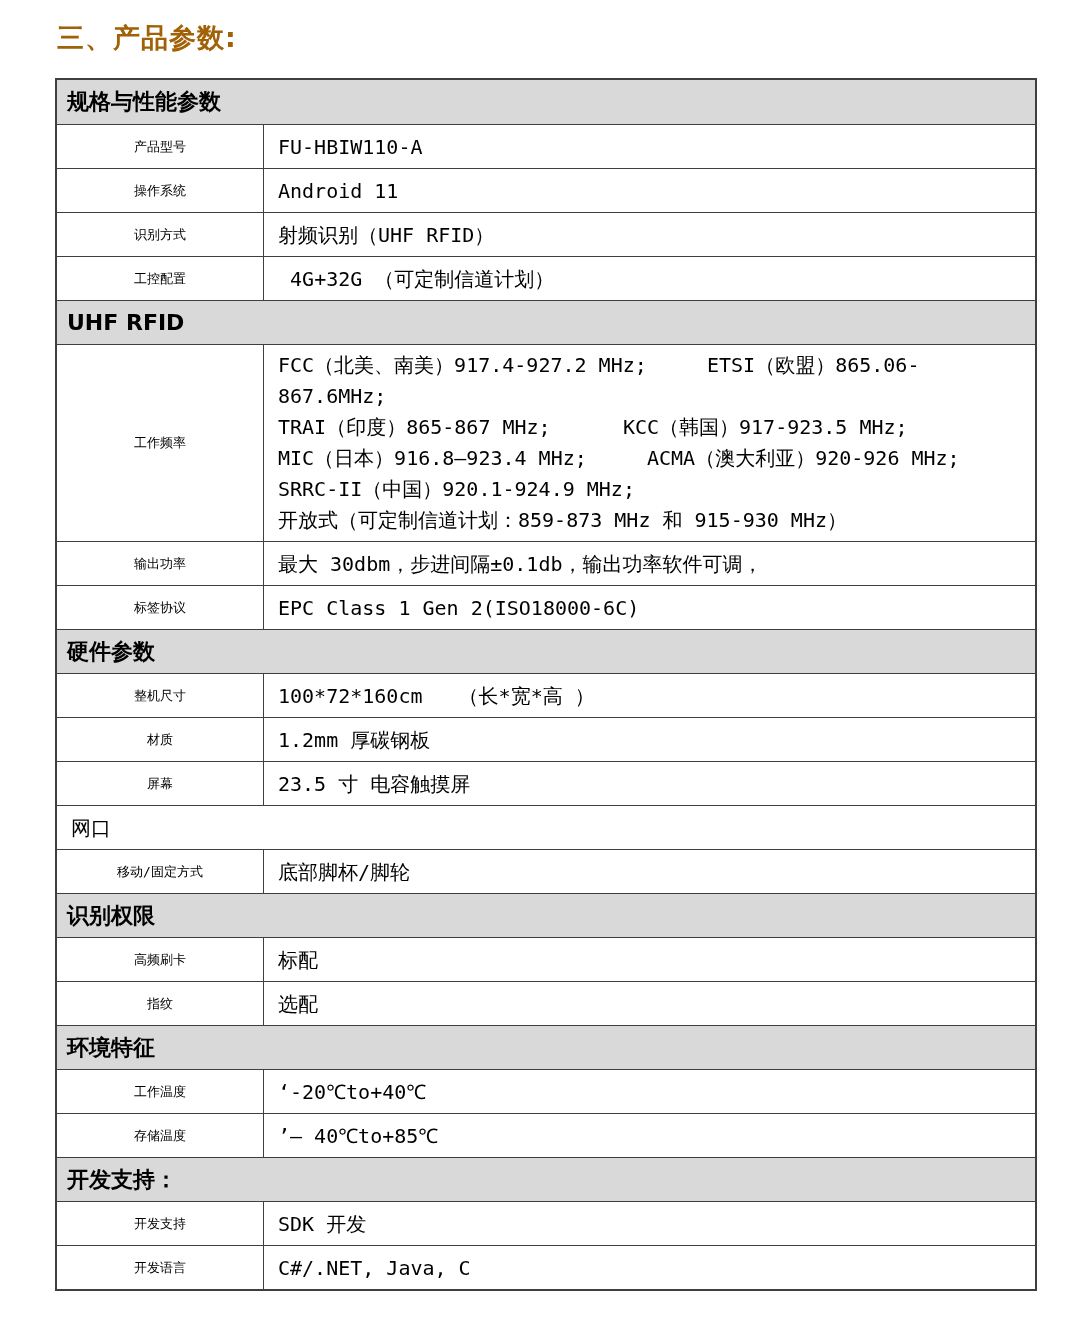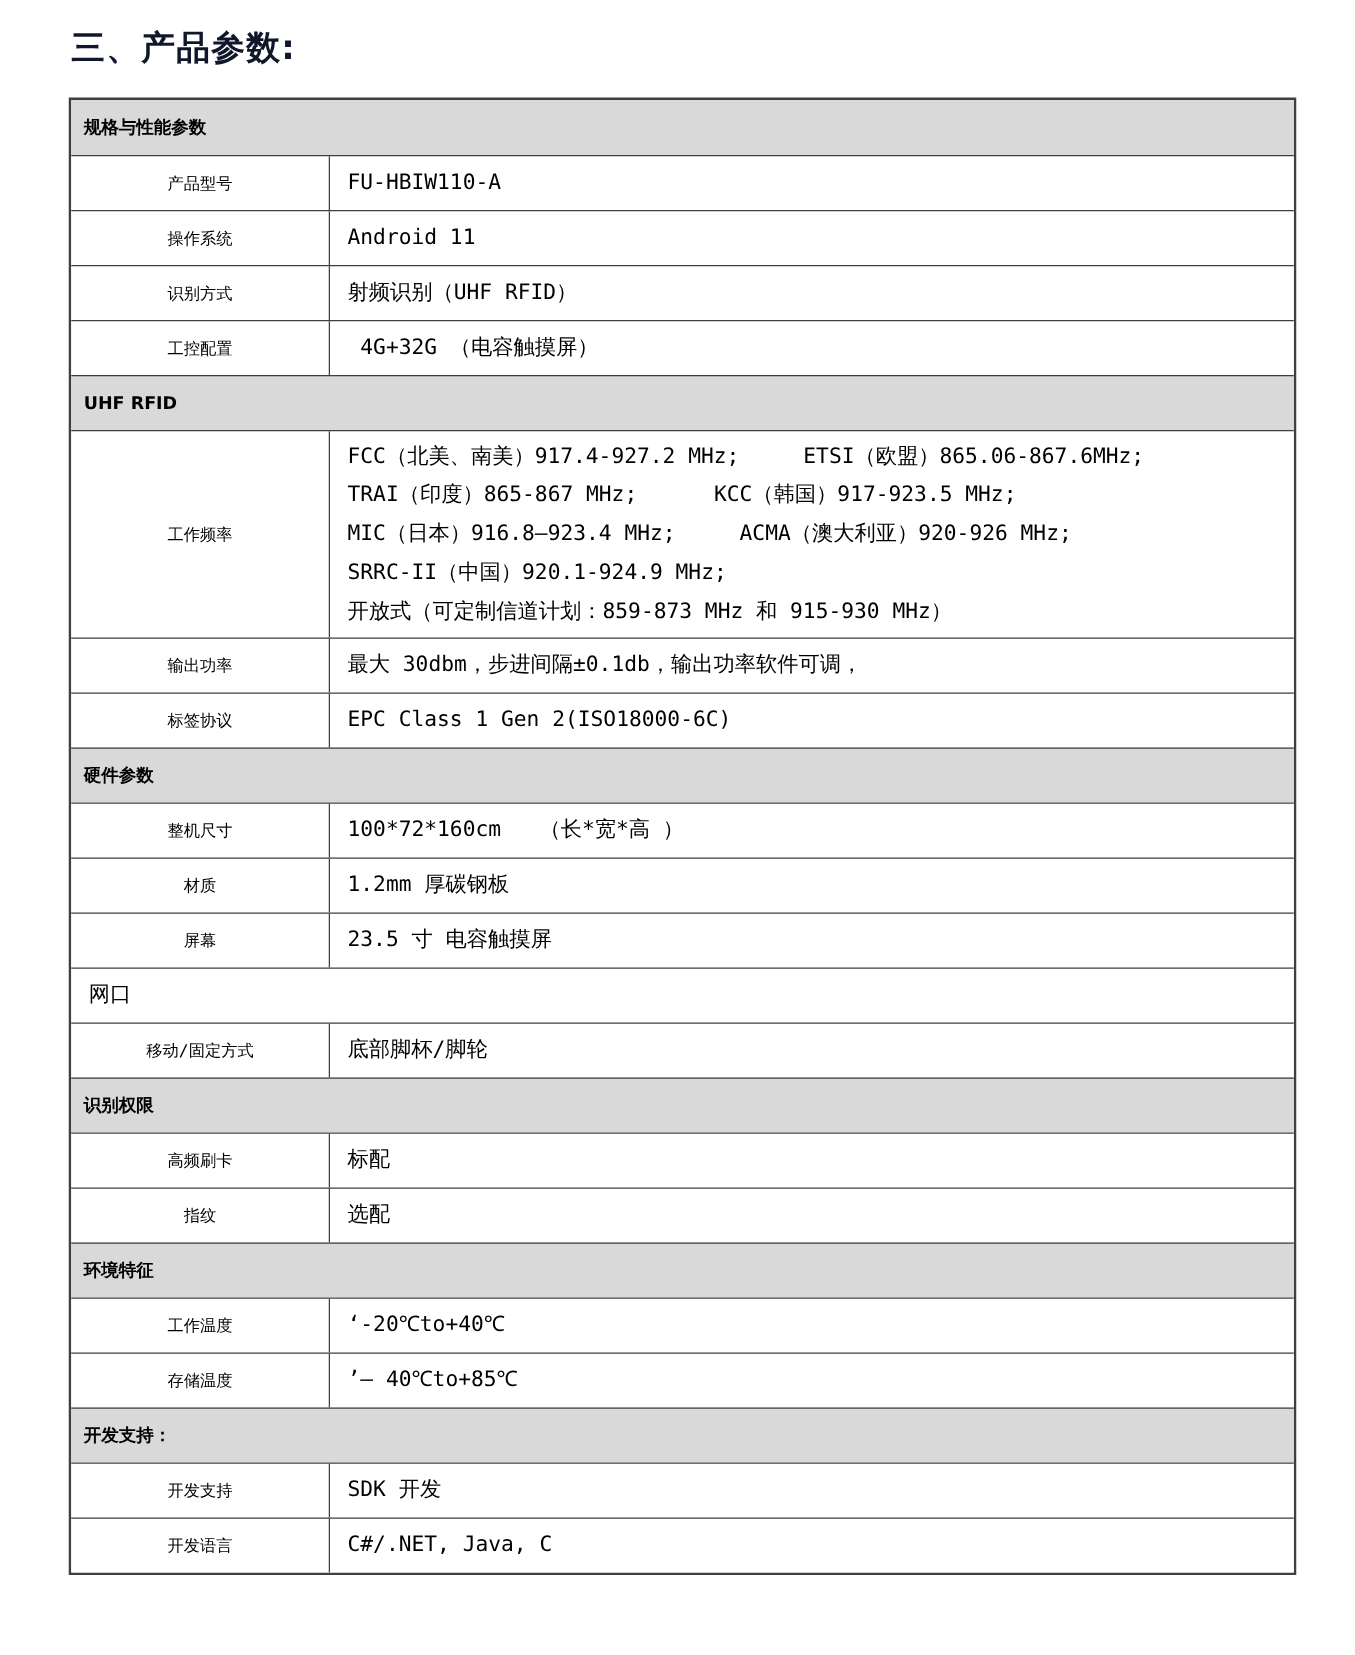--- a/index.html
+++ b/index.html
@@ -13,40 +13,40 @@
     color: #000000;
   }
   .page-title {
     position: absolute;
     left: 57px;
     top: 20px;
     font-family: "DejaVu Sans", "Liberation Sans", sans-serif;
     font-weight: 700;
     font-size: 27px;
     letter-spacing: 1px;
-    color: #0f172a;
+    color: #a16207;
   }
   .spec-table {
     position: absolute;
     left: 55px;
     top: 78px;
     width: 982px;
     border: 2px solid #3f3f3f;
     box-sizing: border-box;
     background: #ffffff;
   }
   .sec-header {
     background: #d9d9d9;
     min-height: 44px;
     display: flex;
     align-items: center;
     padding-left: 10px;
     font-family: "DejaVu Sans", "Liberation Sans", sans-serif;
     font-weight: 700;
-    font-size: 14px;
+    font-size: 22px;
     box-sizing: border-box;
   }
   .spec-table > div + div {
     border-top: 1.5px solid #3f3f3f;
   }
   .row {
     display: flex;
     min-height: 44px;
     box-sizing: border-box;
     background: #ffffff;
@@ -62,21 +62,21 @@
     text-align: center;
     box-sizing: border-box;
     padding: 4px 6px;
   }
   .value-cell {
     flex: 1;
     display: flex;
     flex-direction: column;
     justify-content: center;
     padding: 5px 10px 5px 14px;
-    font-size: 17px;
+    font-size: 20px;
     white-space: pre-wrap;
     box-sizing: border-box;
     line-height: 1.5;
   }
   .value-cell .line {
     line-height: 31px;
     white-space: pre-wrap;
   }
 </style>
 </head>
@@ -93,21 +93,21 @@
     <div class="row">
       <div class="label-cell">操作系统</div>
       <div class="value-cell">Android 11</div>
     </div>
     <div class="row">
       <div class="label-cell">识别方式</div>
       <div class="value-cell">射频识别（UHF RFID）</div>
     </div>
     <div class="row">
       <div class="label-cell">工控配置</div>
-      <div class="value-cell"> 4G+32G （电容触摸屏）</div>
+      <div class="value-cell"> 4G+32G （可定制信道计划）</div>
     </div>
     <div class="sec-header">UHF RFID</div>
     <div class="row">
       <div class="label-cell">工作频率</div>
       <div class="value-cell"><div class="line">FCC（北美、南美）917.4-927.2 MHz;     ETSI（欧盟）865.06-867.6MHz;</div><div class="line">TRAI（印度）865-867 MHz;      KCC（韩国）917-923.5 MHz;</div><div class="line">MIC（日本）916.8–923.4 MHz;     ACMA（澳大利亚）920-926 MHz;</div><div class="line">SRRC-II（中国）920.1-924.9 MHz;</div><div class="line">开放式（可定制信道计划：859-873 MHz 和 915-930 MHz）</div></div>
     </div>
     <div class="row">
       <div class="label-cell">输出功率</div>
       <div class="value-cell">最大 30dbm，步进间隔±0.1db，输出功率软件可调，</div>
     </div>

